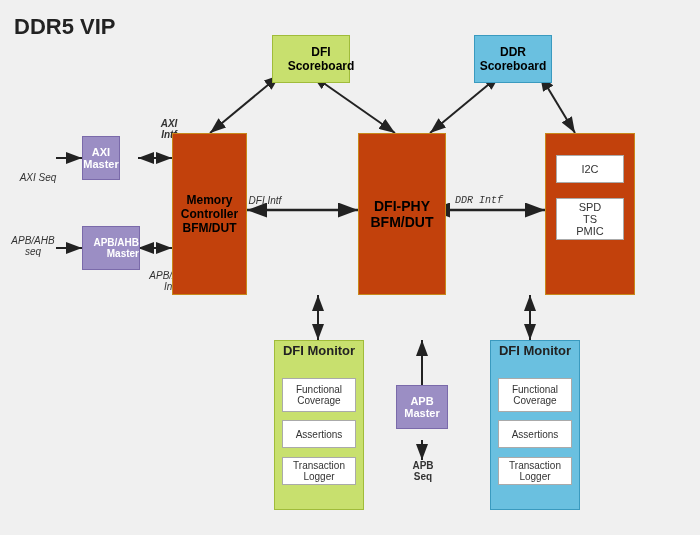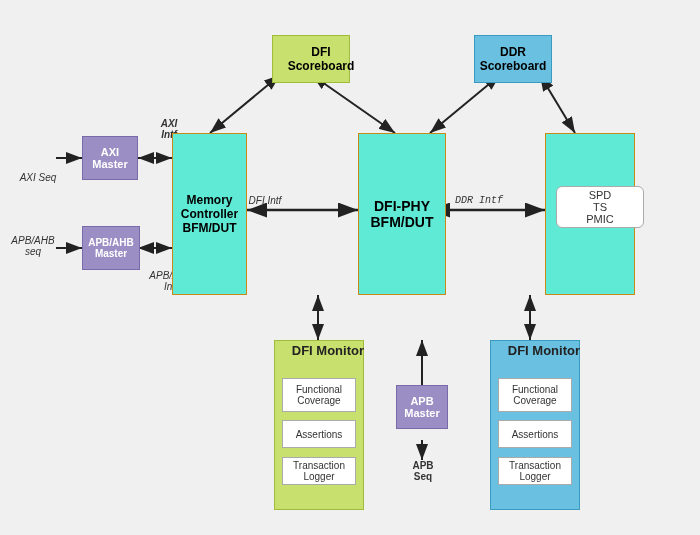--- a/index.html
+++ b/index.html
@@ -30,21 +30,21 @@
       position: absolute;
       display: flex;
       align-items: center;
       justify-content: center;
       text-align: center;
       font-size: 12px;
       font-weight: bold;
       border: 1.5px solid #888;
     }
     .box-orange {
-      background: #5eead4;
+      background: #c2410c;
       border-color: #c8881a;
     }
     .box-purple {
       background: #9b8ec4;
       border-color: #7a6aaa;
       color: #fff;
     }
     .box-green-light {
       background: #c8e06e;
       border-color: #a0bc3a;
@@ -87,28 +87,29 @@
       justify-content: center;
       text-align: center;
       font-size: 11px;
       color: #333;
     }
     .monitor-title {
       position: absolute;
       font-size: 13px;
       font-weight: bold;
       color: #222;
-      text-align: right;
+      text-align: center;
     }
   </style>
 </head>
 <body>
 
 <div class="diagram-container">
 
+  <div class="title">DDR5 VIP</div>
 
   <svg class="arrows-svg">
     <defs>
       <marker id="arrowhead" markerWidth="8" markerHeight="6" refX="8" refY="3" orient="auto">
         <polygon points="0 0, 8 3, 0 6" fill="#222"></polygon>
       </marker>
       <marker id="arrowhead-rev" markerWidth="8" markerHeight="6" refX="0" refY="3" orient="auto">
         <polygon points="8 0, 0 3, 8 6" fill="#222"></polygon>
       </marker>
     </defs>
@@ -139,26 +140,26 @@
     <line x1="422" y1="385" x2="422" y2="340" stroke="#222" stroke-width="2" marker-end="url(#arrowhead)"></line>
     <line x1="422" y1="440" x2="422" y2="460" stroke="#222" stroke-width="2" marker-end="url(#arrowhead)"></line>
   </svg>
 
   <div class="label-small" style="left:18px; top:145px; width:40px;margin-top:27px;">AXI
 Seq</div>
 
   <div class="label-small" style="left:8px; top:235px; width:50px;">APB/AHB
 seq</div>
 
-  <div class="box box-purple" style="left:82px; top:136px; width:56px; height:44px; font-size:11px;">
+  <div class="box box-purple" style="left:82px; top:136px; width:38px; height:44px; font-size:11px;">
     <span>AXI
 Master</span>
   </div>
 
-  <div class="box box-purple" style="left:82px; top:226px; width:58px; height:44px; font-size:10px;">
+  <div class="box box-purple" style="left:82px; top:226px; width:58px; height:44px; font-size:10px;text-align:right;">
     <span>APB/AHB
 Master</span>
   </div>
 
   <div class="label-small" style="left:150px; top:118px; width:38px;font-weight:bold;">AXI<br>Intf</div>
 
   <div class="label-small" style="left:148px; top:270px; width:46px;">APB/AHB<br>Intf</div>
 
   <div class="box box-orange" style="left:172px; top:133px; width:75px; height:162px; font-size:12px;">
     <span style="white-space:pre-line;">Memory
@@ -183,22 +184,25 @@
 BFM/DUT</span>
   </div>
 
   <div class="label-small" style="left:454px; top:195px; width:50px;font-family:Liberation Mono, monospace;">DDR Intf</div>
 
   <div class="box box-orange" style="left:545px; top:133px; width:90px; height:162px; font-size:12px;">
     <span style="white-space:pre-line; font-size:12px;">Memory
 BFM/DUT</span>
   </div>
 
-
-  <div class="sub-box" style="left:556px; top:186px; width:88px; height:42px;border-radius:6px;">
+  <div class="sub-box" style="left:556px; top:155px; width:68px; height:28px;">
+    <span>I2C</span>
+  </div>
+
+  <div class="sub-box" style="left:556px; top:198px; width:68px; height:42px;">
     <span style="white-space:pre-line;">SPD
 TS
 PMIC</span>
   </div>
 
 
   <div class="box box-monitor-green" style="left:274px; top:340px; width:90px; height:170px; font-size:13px;">
     &nbsp;
   </div>
   <div class="monitor-title" style="left:274px; top:343px; width:90px;">

